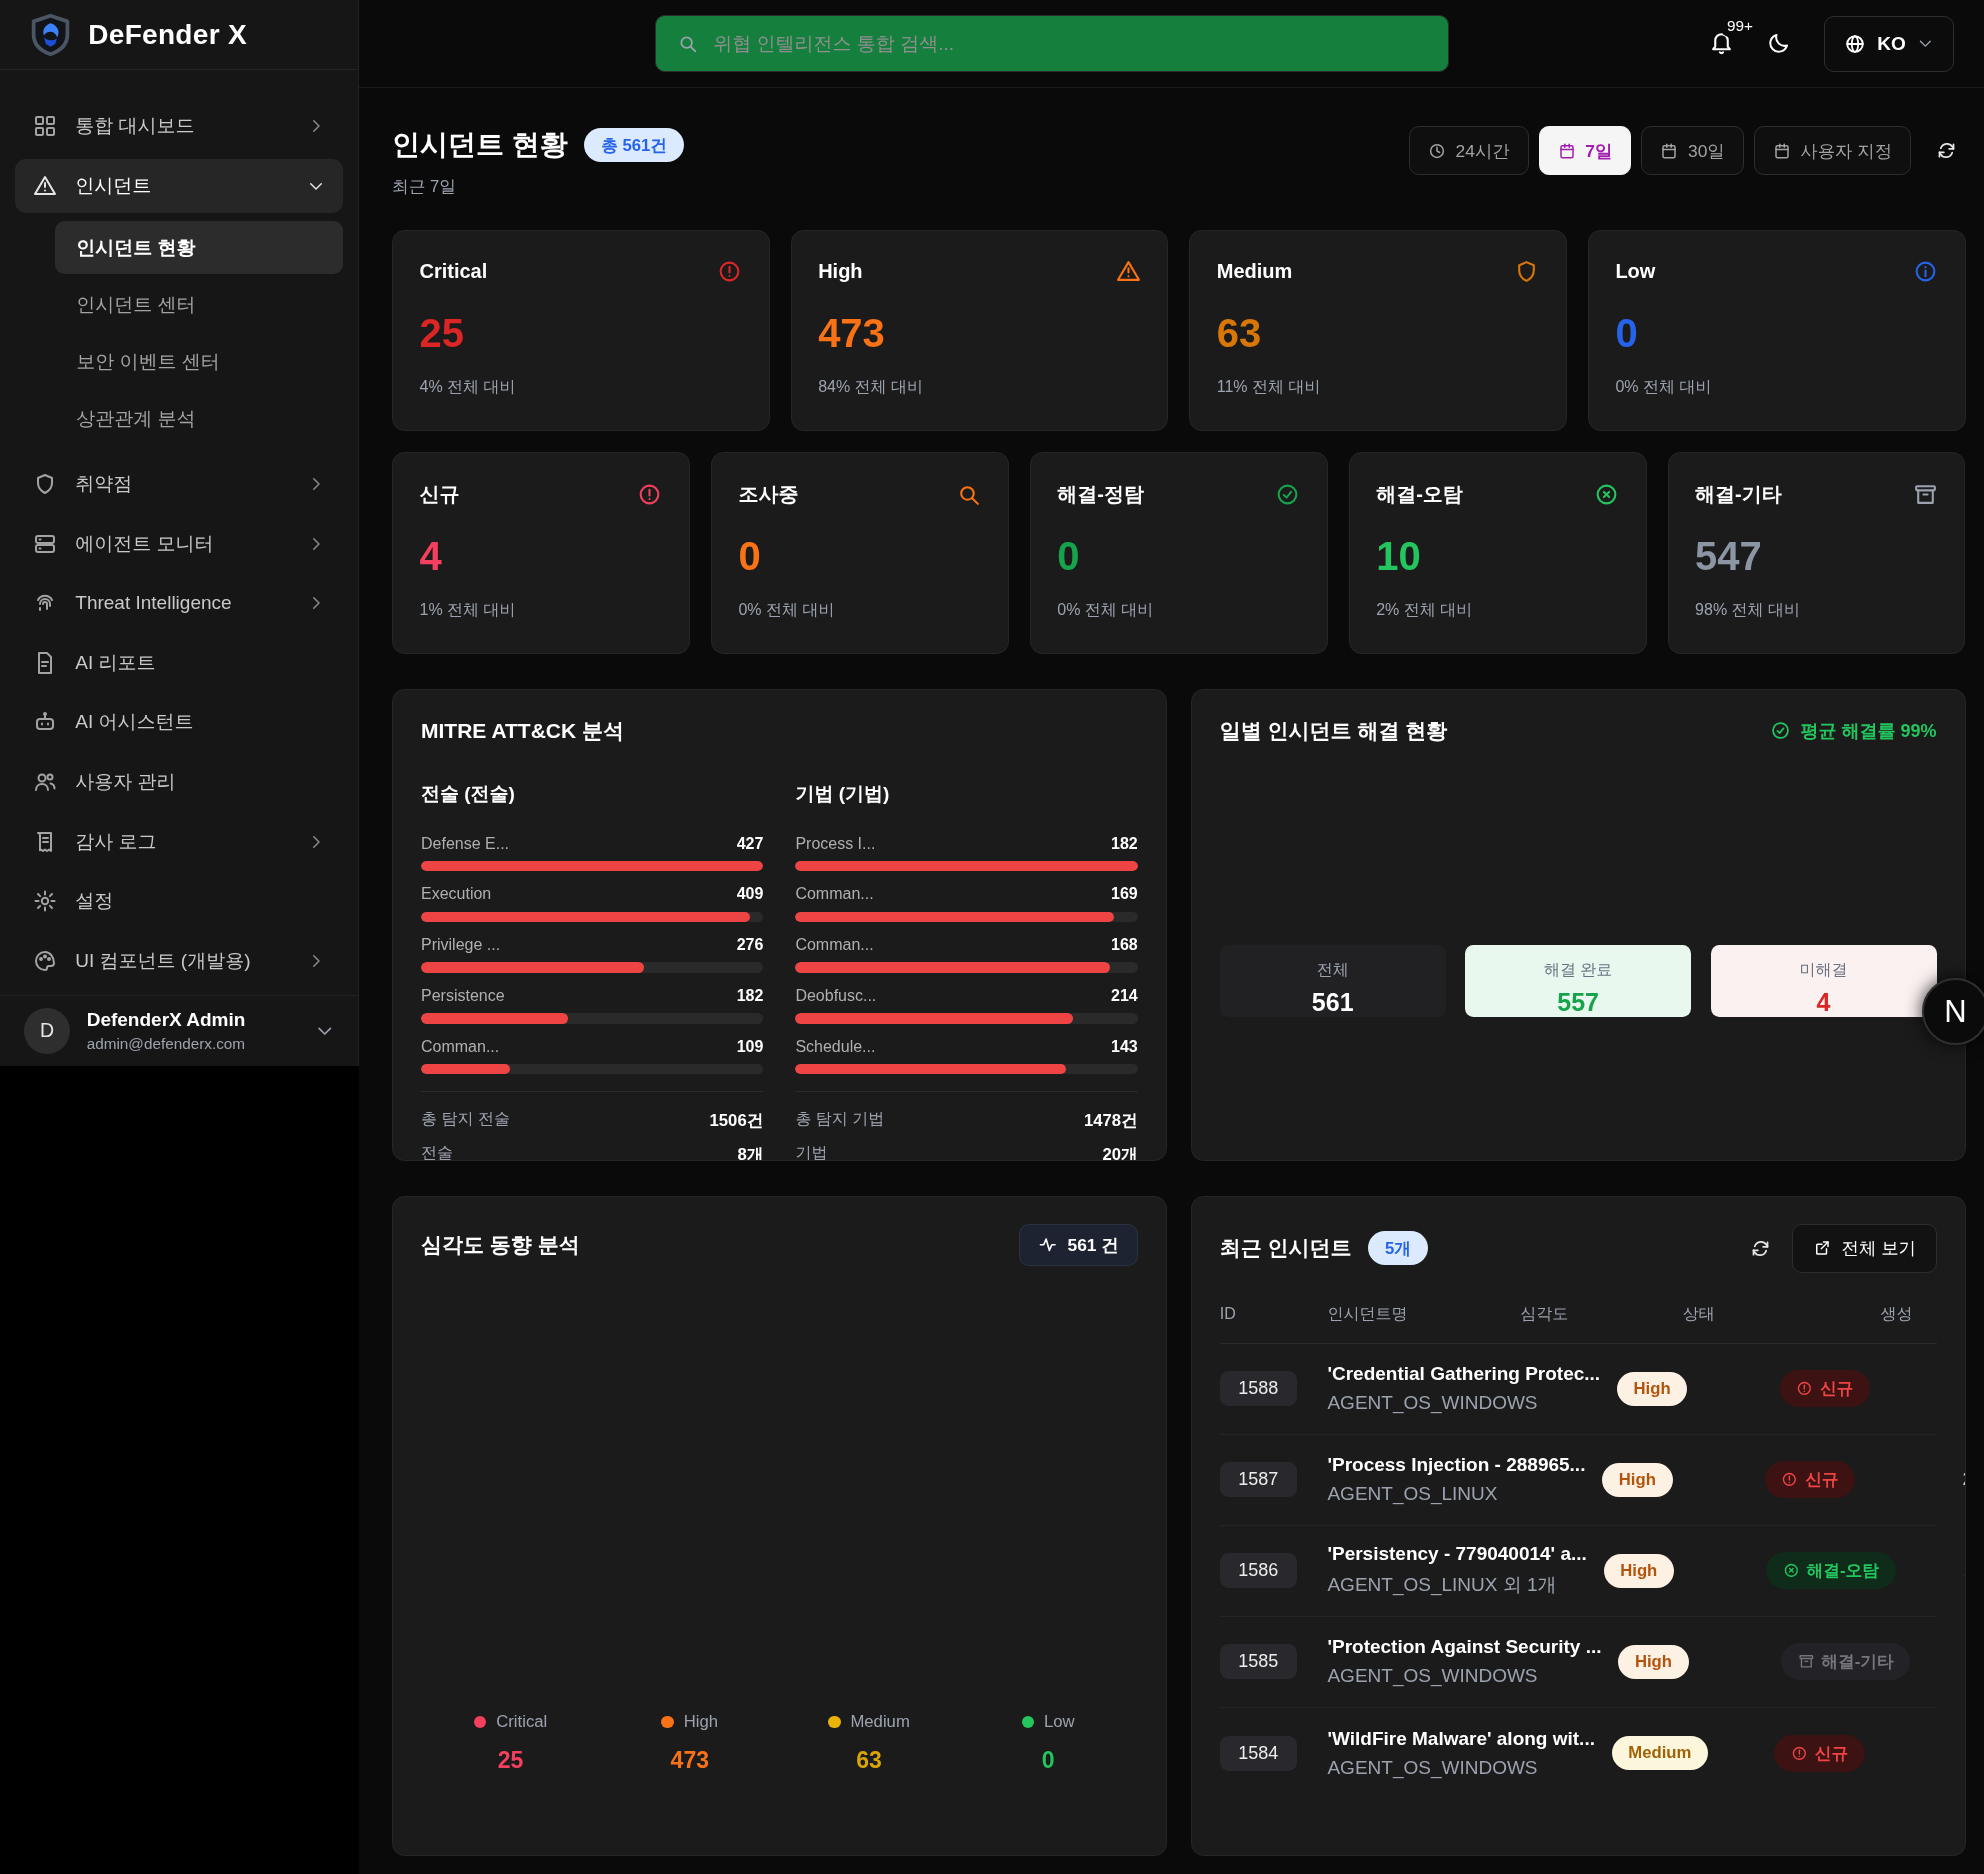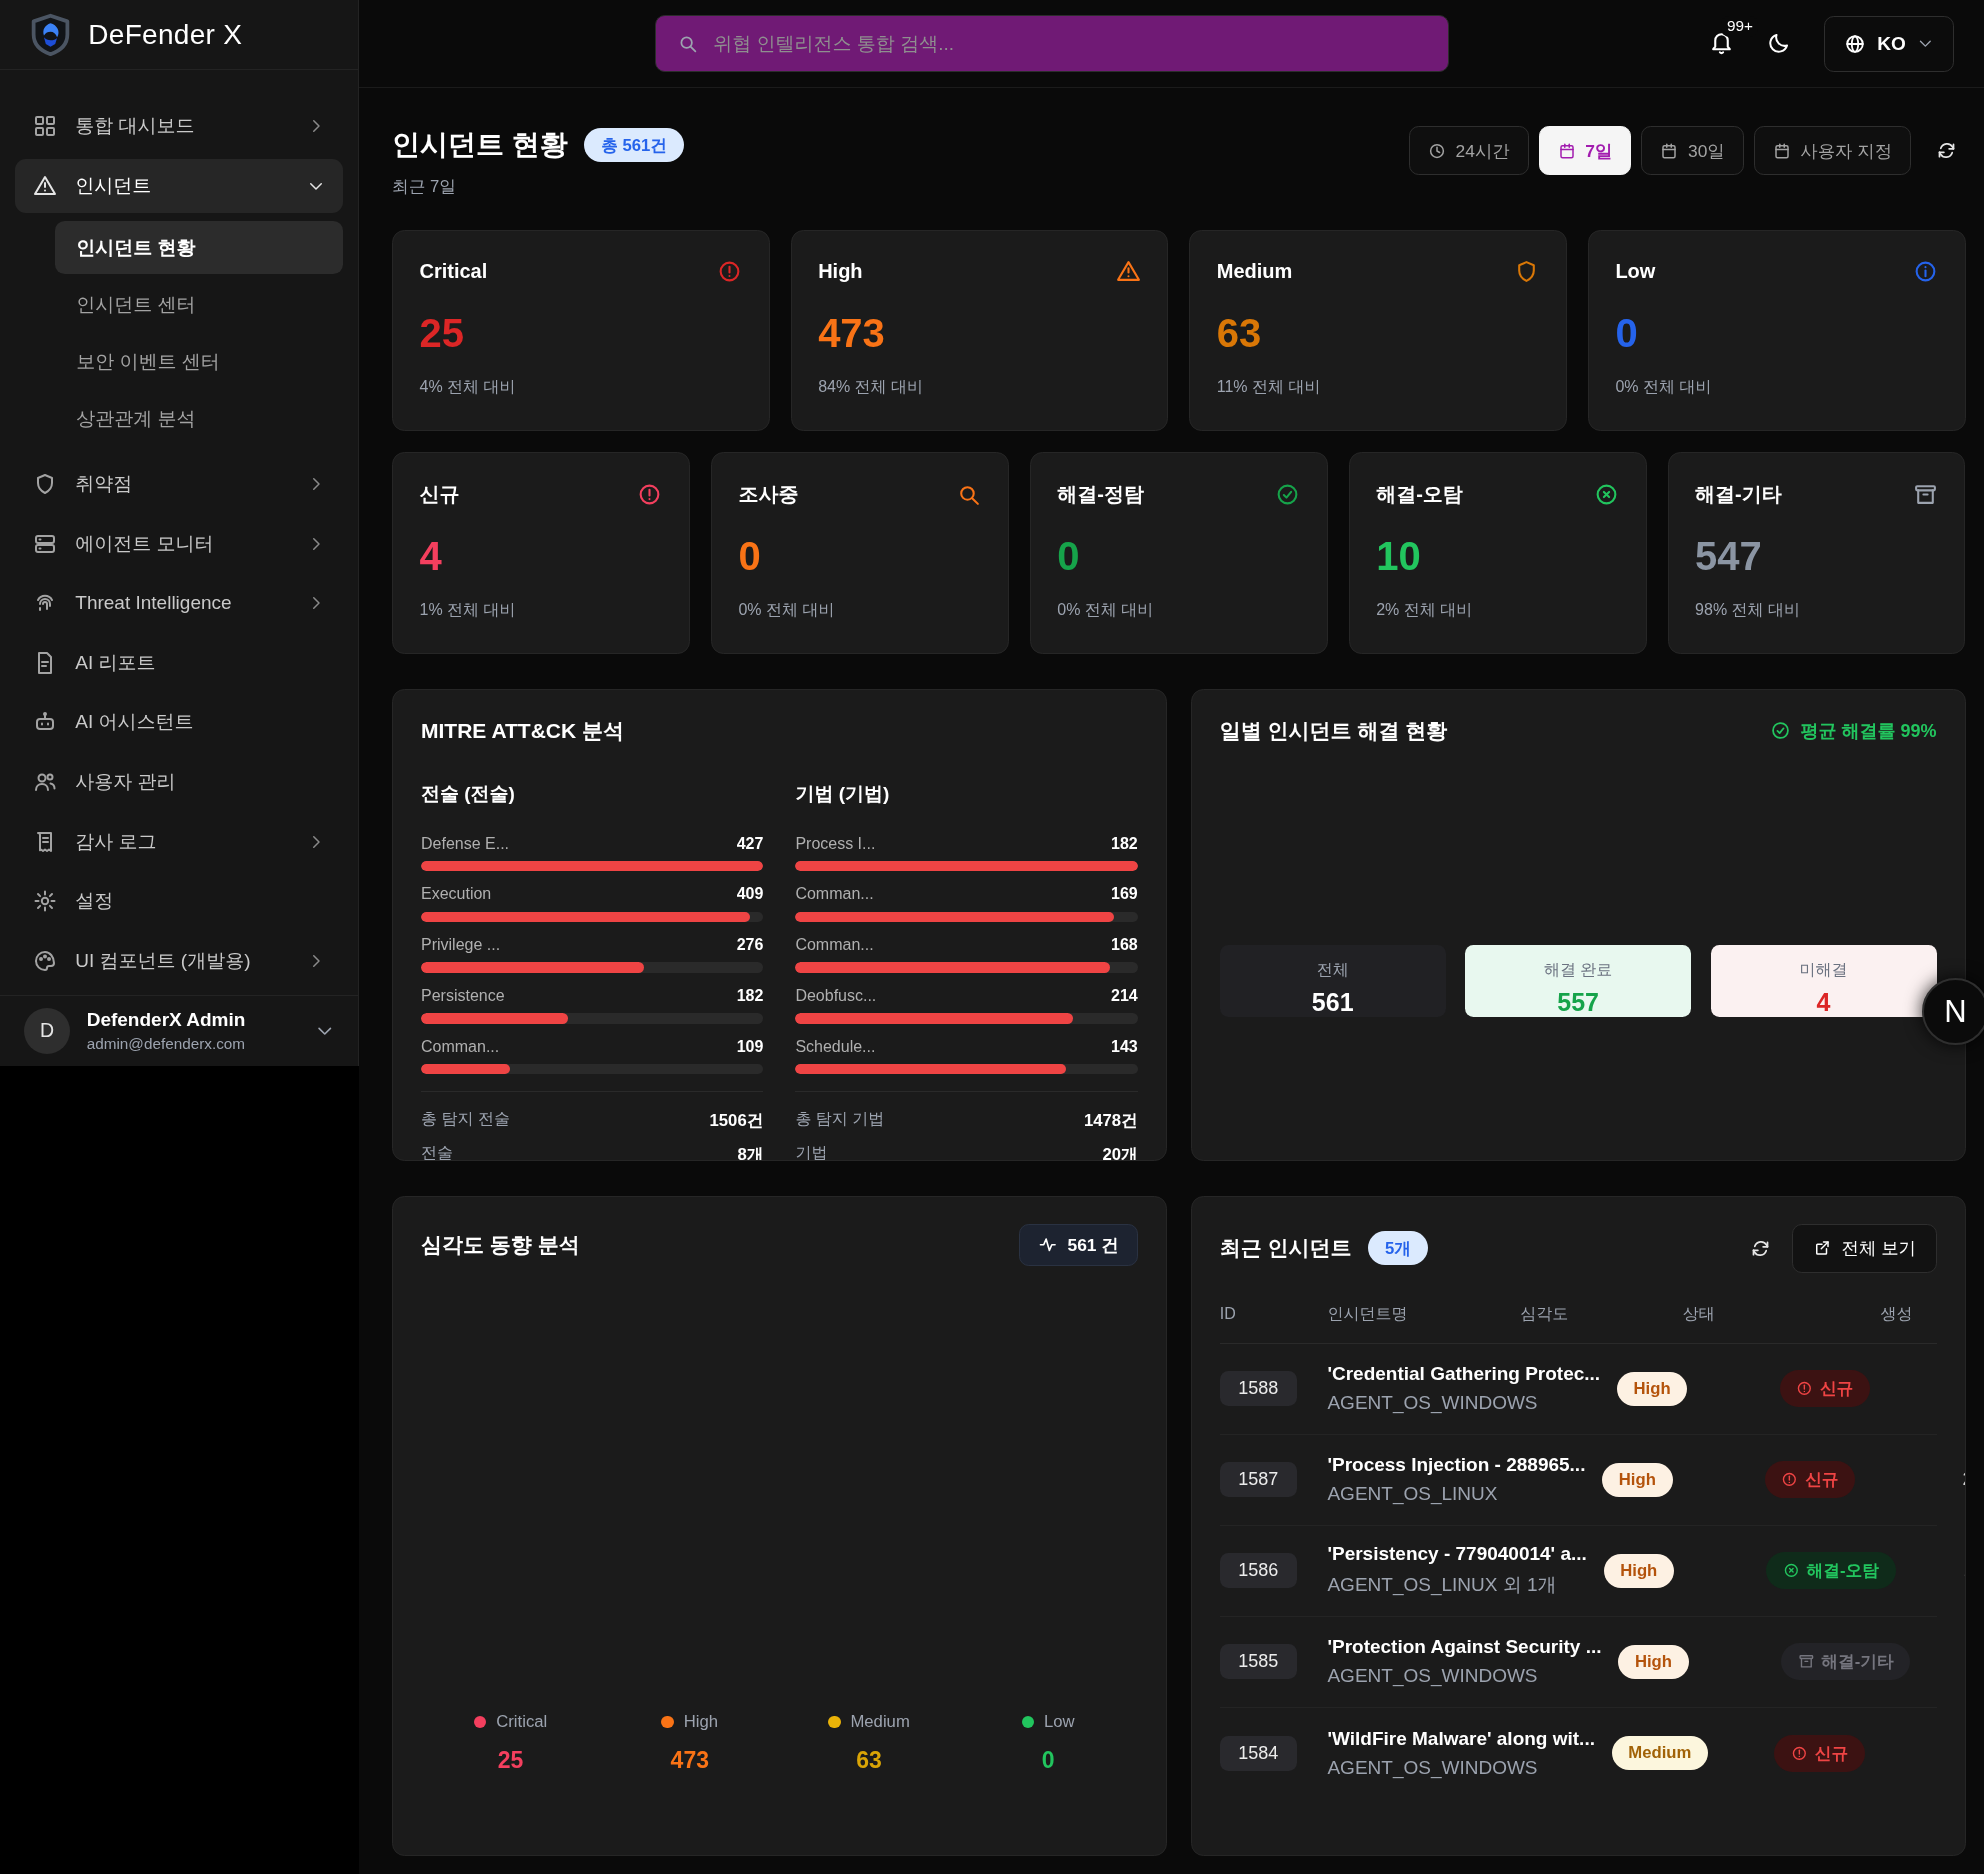--- a/index.html
+++ b/index.html
@@ -5,40 +5,40 @@
   *{box-sizing:border-box;margin:0;padding:0}
   html,body{background:#000}
   body{width:1985px;height:1875px;overflow:hidden;font-family:"Liberation Sans",sans-serif;color:#fff;position:relative}
   .ic{width:22px;height:22px;fill:none;stroke:currentColor;stroke-width:2;stroke-linecap:round;stroke-linejoin:round;flex:none}
   .app{display:flex;width:1985px;height:1875px}
 
   
   .sidebar{width:359px;min-width:359px;height:1066px;background:#161616;border-right:0.7px solid #232323;display:flex;flex-direction:column}
   .logo-row{height:88px;display:flex;align-items:center;gap:15.3px;padding:0 28px;border-bottom:0.7px solid #232323}
   .logo-mark{width:45px;height:45px}
-  .logo-text{font-size:28px;font-weight:400;letter-spacing:0.3px}
+  .logo-text{font-size:28px;font-weight:700;letter-spacing:0.3px}
   .nav{padding:29px 15.3px 7px;display:flex;flex-direction:column;gap:5.6px}
   .nav-item{height:54px;border-radius:11px;display:flex;align-items:center;gap:18px;padding:0 18px;color:#c9c9c9;font-size:19px;cursor:pointer}
   .nav-item .ic{color:#a3a3a3;width:24px;height:24px}
   .nav-item .chev{margin-left:auto;color:#8a8a8a;width:18px;height:18px}
   .nav-item.active{background:#262626;color:#fff}
   .nav-item.active .ic{color:#e5e5e5}
   .sub-list{padding:2.8px 0 5.6px 40px;display:flex;flex-direction:column;gap:4.2px}
   .sub-item{height:53px;border-radius:9.8px;display:flex;align-items:center;padding:0 21px;color:#a3a3a3;font-size:19px;cursor:pointer}
   .sub-item.active{background:#2c2c2c;color:#fff;font-weight:700}
   .user-row{margin-top:auto;border-top:0.7px solid #232323;height:89px;display:flex;align-items:center;gap:16.7px;padding:0 24px}
   .avatar{width:46px;height:46px;border-radius:50%;background:#2e2e2e;display:flex;align-items:center;justify-content:center;font-size:19.5px;color:#e5e5e5;flex:none}
   .user-name{font-size:19px;font-weight:700}
   .user-email{font-size:15.3px;color:#9ca3af;margin-top:4.2px}
   .user-chev{margin-left:auto;color:#9ca3af;width:19.5px;height:19.5px}
 
   
   .main{flex:1;background:#0a0a0a;display:flex;flex-direction:column}
   .topbar{height:88px;display:flex;align-items:center;padding:0 31px;border-bottom:0.7px solid #1b1b1b}
-  .search-box{margin-left:265px;width:794px;height:57px;background:#701a75;border:0.7px solid #2c2c2c;border-radius:9.8px;display:flex;align-items:center;gap:15.3px;padding:0 21px;color:#8f8f8f}
+  .search-box{margin-left:265px;width:794px;height:57px;background:#15803d;border:0.7px solid #2c2c2c;border-radius:9.8px;display:flex;align-items:center;gap:15.3px;padding:0 21px;color:#8f8f8f}
   .search-box .ic{width:21px;height:21px;color:#9ca3af}
   .search-input{flex:1;background:transparent;border:none;outline:none;color:#e5e5e5;font-size:19px;font-family:inherit}
   .search-input::placeholder{color:#8f8f8f}
   .top-actions{margin-left:auto;display:flex;align-items:center;gap:33px}
   .bell-wrap{position:relative;cursor:pointer;color:#fff}
   .bell-wrap .ic{width:25px;height:25px}
   .bell-badge{position:absolute;top:-14px;left:12.5px;font-size:15.3px;font-weight:400;color:#fff;background:#0a0a0a;border-radius:8.4px;padding:1.4px 5.6px}
   .moon-btn{color:#fff;cursor:pointer}
   .moon-btn .ic{width:24px;height:24px}
   .lang-btn{height:56px;border:0.7px solid #2e2e2e;border-radius:9.8px;display:flex;align-items:center;gap:11px;padding:0 19.5px;font-size:19px;font-weight:600;cursor:pointer;background:#0c0c0c}

